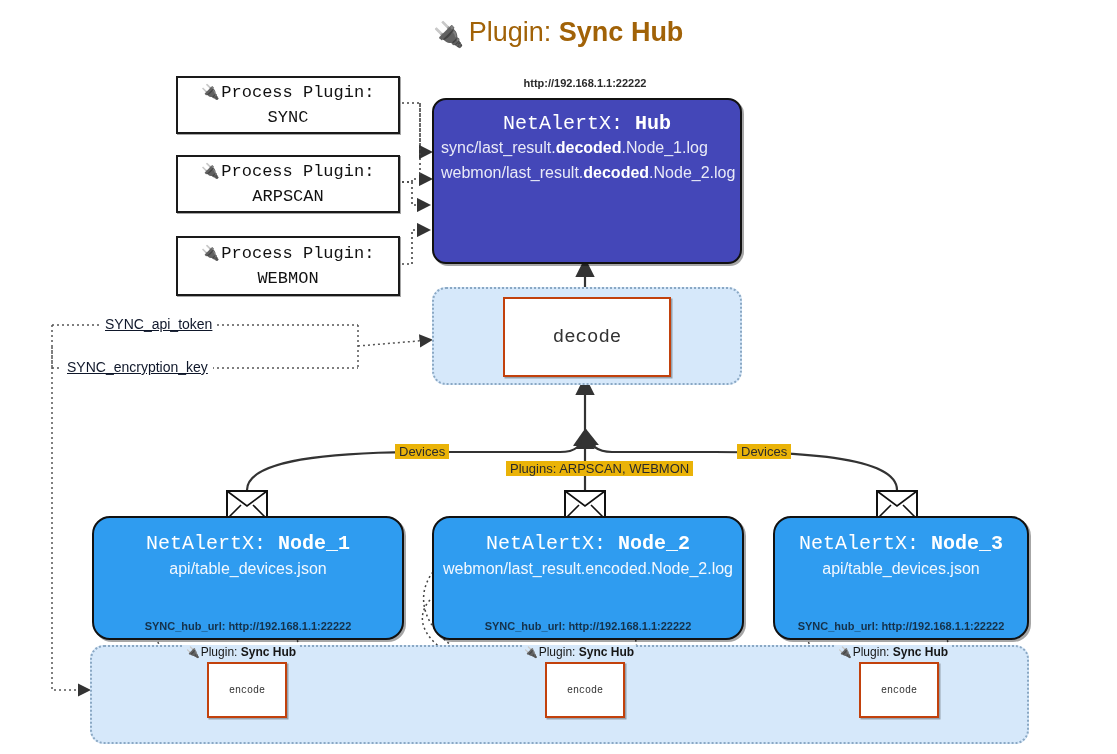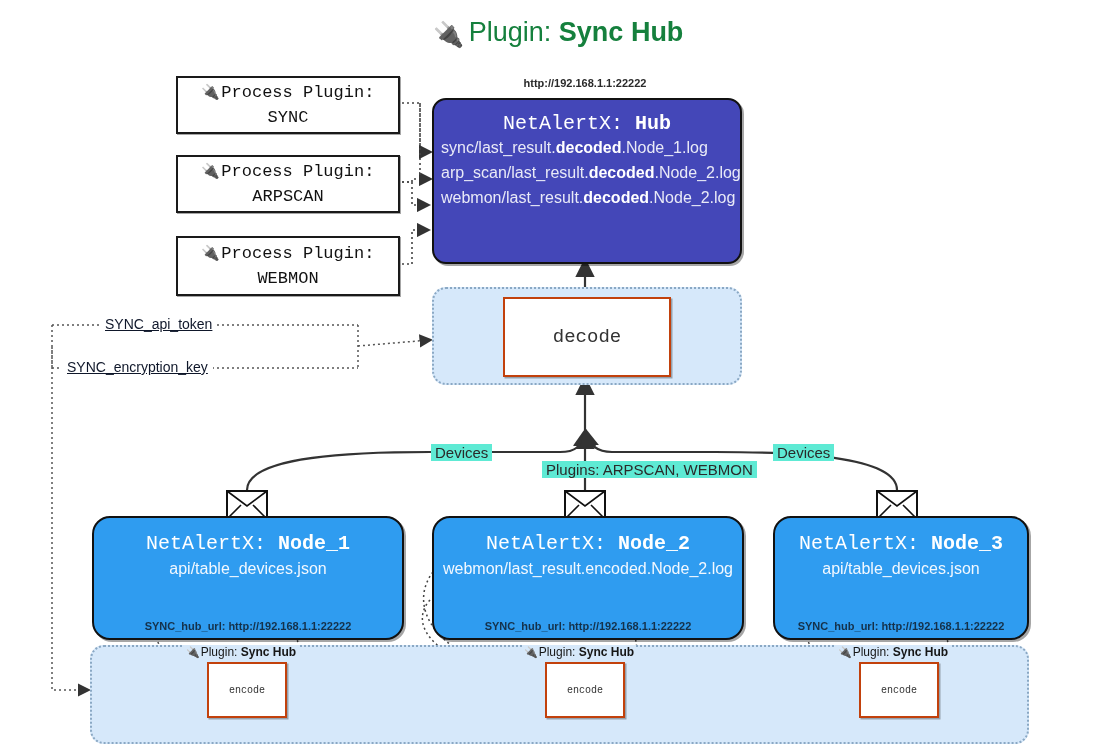--- a/index.html
+++ b/index.html
@@ -3,21 +3,21 @@
 <meta charset="utf-8">
 <style>
   html,body{margin:0;padding:0;background:#ffffff;}
   body{width:1117px;height:754px;position:relative;overflow:hidden;
        font-family:"Liberation Sans",sans-serif;color:#1a1a1a;}
   .stage{position:absolute;inset:0;width:1117px;height:754px;}
   svg.wires{position:absolute;left:0;top:0;width:1117px;height:754px;pointer-events:none;}
 
   
   #page-title{position:absolute;left:0;top:17px;width:1117px;text-align:center;
-      font-size:27px;color:#15803d;letter-spacing:0px;}
+      font-size:27px;color:#a16207;letter-spacing:0px;}
   #page-title .plug{font-size:25px;margin-right:4px;position:relative;top:2px;}
   #page-title .b{font-weight:bold;}
 
   
   .proc-box{position:absolute;background:#ffffff;border:2px solid #1a1a1a;
      font-family:"Liberation Mono","DejaVu Sans Mono",monospace;
      font-size:17px;line-height:24px;text-align:center;color:#111;
      display:flex;flex-direction:column;align-items:center;justify-content:center;
      box-shadow:1px 1px 0 rgba(0,0,0,.35);}
   .proc-box .l1{white-space:nowrap;}
@@ -49,22 +49,22 @@
   .node-box{position:absolute;background:#2f9cf0;border:2.5px solid #111111;
      border-radius:18px;box-shadow:2px 2px 0 rgba(0,0,0,.35);overflow:hidden;}
   .node-title{font-family:"Liberation Mono","DejaVu Sans Mono",monospace;
      color:#ffffff;font-size:20px;text-align:center;margin-top:14px;white-space:nowrap;}
   .node-title .b{font-weight:bold;}
   .node-line{color:#f2f8ff;font-size:16px;text-align:center;line-height:27px;white-space:nowrap;}
   .node-foot{position:absolute;left:0;right:0;bottom:6px;text-align:center;
      font-size:11px;font-weight:bold;color:#15314a;white-space:nowrap;}
 
   .envelope{position:absolute;}
-  .edge-label{position:absolute;font-size:15px;color:#2a2a2a;background:#5eead4;
-     padding:0 4px;white-space:nowrap;margin-left:36px;}
+  .edge-label{position:absolute;font-size:13px;color:#2a2a2a;background:#eab308;
+     padding:0 4px;white-space:nowrap;}
   .sync-label{position:absolute;font-size:14px;color:#0f172a;background:#ffffff;
      padding:0 5px;white-space:nowrap;text-decoration:underline;}
   .plugin-tag{position:absolute;font-size:12px;color:#161616;white-space:nowrap;
      background:#d6e8fa;padding:0 2px;}
   .plugin-tag .b{font-weight:bold;}
   .plugin-tag .plug{font-size:11px;margin-right:1px;}
 </style>
 </head>
 <body>
 
@@ -156,23 +156,20 @@
   <div class="url-label" style="left:485px;top:77px;width:200px;">http://192.168.1.1:22222</div>
 
   <div class="hub-box" style="left:432px;top:98px;width:306px;height:162px;">
     <div class="hub-title">
       <span>NetAlertX:</span>&nbsp;<span class="b">Hub</span>
     </div>
     <div class="hub-line">
       <span>sync/last_result.</span><span class="b">decoded</span><span>.Node_1.log</span>
     </div>
     <div class="hub-line">
-      <span>arp_scan/last_result.</span><span class="b">decoded</span><span>.Node_2.log</span>
-    </div>
-    <div class="hub-line">
       <span>webmon/last_result.</span><span class="b">decoded</span><span>.Node_2.log</span>
     </div>
   </div>
 
   <div class="panel" style="left:432px;top:287px;width:306px;height:94px;"></div>
   <div class="white-box decode-box" style="left:503px;top:297px;width:164px;height:76px;">decode</div>
 
   <div class="sync-label" style="left:100px;top:316px;">SYNC_api_token</div>
   <div class="sync-label" style="left:62px;top:359px;">SYNC_encryption_key</div>
 

